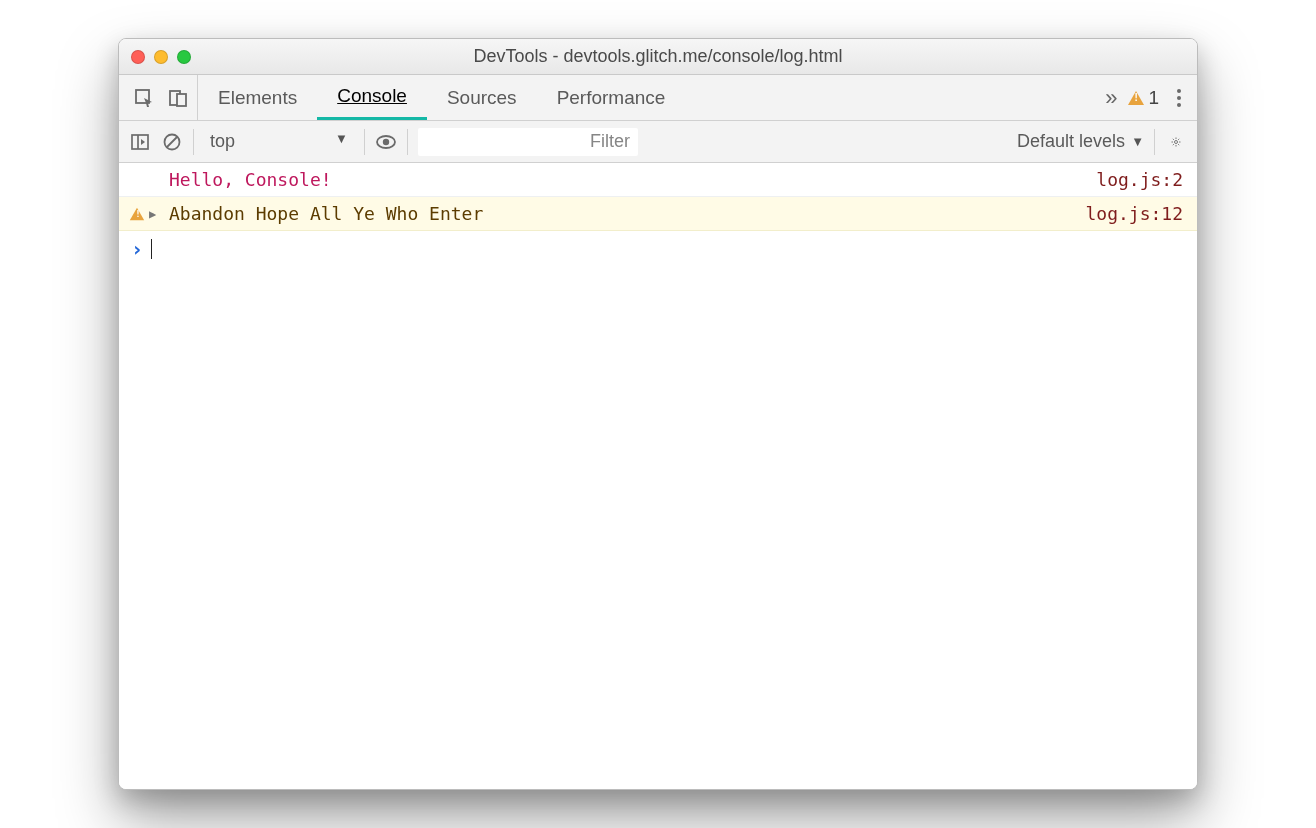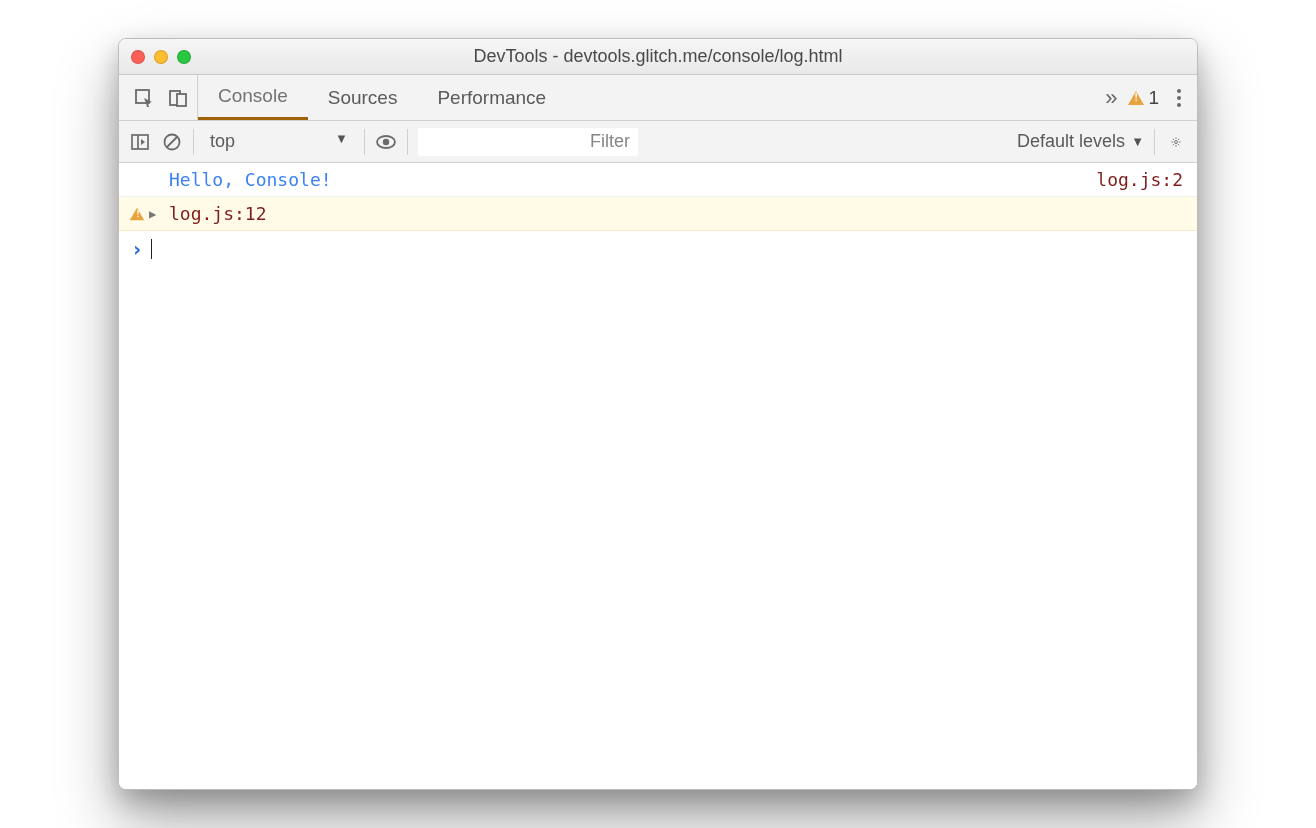--- a/index.html
+++ b/index.html
@@ -42,21 +42,21 @@
       height: 46px;
       background: #f3f3f3;
       border-bottom: 1px solid #d0d0d0;
       display: flex;
       align-items: stretch;
       font-size: 19px;
       color: #5a5a5a;
     }
     .tab-left-icons { display: flex; align-items: center; padding: 0 8px 0 14px; gap: 12px; border-right: 1px solid #d0d0d0; }
     .tab { display: flex; align-items: center; padding: 0 20px; cursor: pointer; }
-    .tab.active { color: #737373; border-bottom: 3px solid #a16207; }
+    .tab.active { color: #000000; border-bottom: 3px solid #14b8a6; text-decoration: underline; }
     .tab-right { margin-left: auto; display: flex; align-items: center; gap: 14px; padding: 0 12px; }
     .warn-badge { display: flex; align-items: center; gap: 4px; color: #444; }
     .warn-triangle {
       width: 0; height: 0;
       border-left: 8px solid transparent;
       border-right: 8px solid transparent;
       border-bottom: 14px solid #e8a33d;
       position: relative;
     }
     .warn-triangle::after {
@@ -94,21 +94,21 @@
     .gear { padding: 0 6px; }
     .console-body { flex: 1; background: #fff; font-family: Menlo, Consolas, monospace; font-size: 18px; }
     .log-row {
       display: flex; align-items: center;
       padding: 6px 14px 6px 10px;
       border-bottom: 1px solid #eef0f1;
       min-height: 34px;
     }
     .log-row.warning { background: #fffbe6; border-bottom: 1px solid #f2eecb; }
     .row-gutter { width: 40px; display: flex; align-items: center; justify-content: flex-start; gap: 4px; }
-    .row-text { flex: 1; color: #3b82f6; }
+    .row-text { flex: 1; color: #be185d; }
     .log-row.warning .row-text { color: #5c3c00; }
     .row-source { color: #7f1d1d; cursor: pointer; }
     .expand-arrow { color: #777; font-size: 12px; margin-right: 2px; }
     .prompt-row { display: flex; align-items: center; padding: 6px 14px 6px 12px; gap: 8px; }
     .prompt-chevron { color: #2367d8; font-weight: bold; font-size: 20px; }
     .prompt-cursor { width: 1px; height: 20px; background: #222; }
     svg { display: block; }
   </style>
 </head>
 <body>
@@ -132,20 +132,23 @@
             <path d="M10 10 L18 14 L14 15 L15 19 L13 19 L12 15 Z" fill="#6b6b6b"></path>
           </svg>
       </span>
       <span class="sbicon">
         <svg width="20" height="20" viewBox="0 0 20 20">
             <rect x="2" y="3" width="10" height="14" fill="none" stroke="#6b6b6b" stroke-width="1.8"></rect>
             <rect x="9" y="6" width="9" height="12" fill="#f3f3f3" stroke="#6b6b6b" stroke-width="1.8"></rect>
           </svg>
       </span>
     </div>
+    <div class="tab">
+        <span>Elements</span>
+      </div>
     <div class="tab active">
         <span>Console</span>
       </div>
     <div class="tab">
         <span>Sources</span>
       </div>
     <div class="tab">
         <span>Performance</span>
       </div>
     <div class="tab-right">
@@ -217,20 +220,21 @@
     <div class="log-row">
       <span class="row-gutter"></span>
       <span class="row-text">Hello, Console!</span>
       <span class="row-source">log.js:2</span>
     </div>
     <div class="log-row warning">
       <span class="row-gutter">
         <span class="warn-triangle" style="transform:scale(0.9)"></span>
         <span class="expand-arrow">▶</span>
       </span>
+      <span class="row-text">Abandon Hope All Ye Who Enter</span>
       <span class="row-source">log.js:12</span>
     </div>
     <div class="prompt-row">
       <span class="prompt-chevron">›</span>
       <span class="prompt-cursor"></span>
     </div>
   </div>
 
 </div>
 

